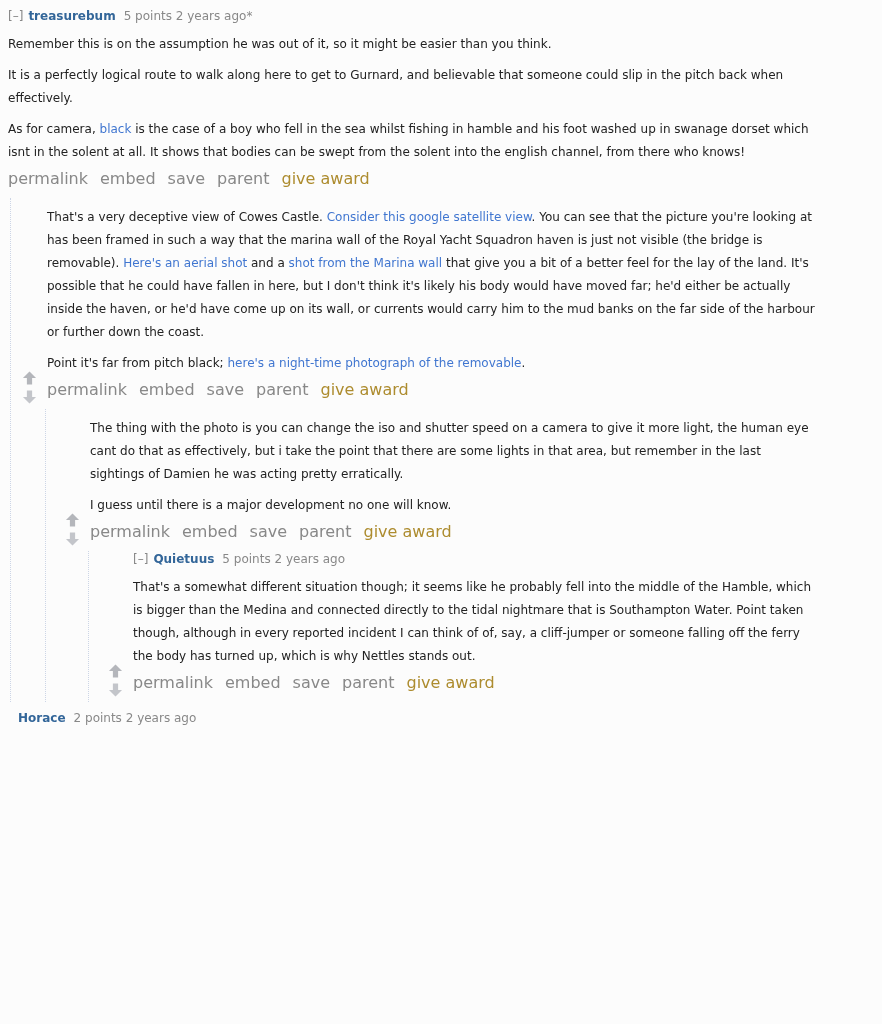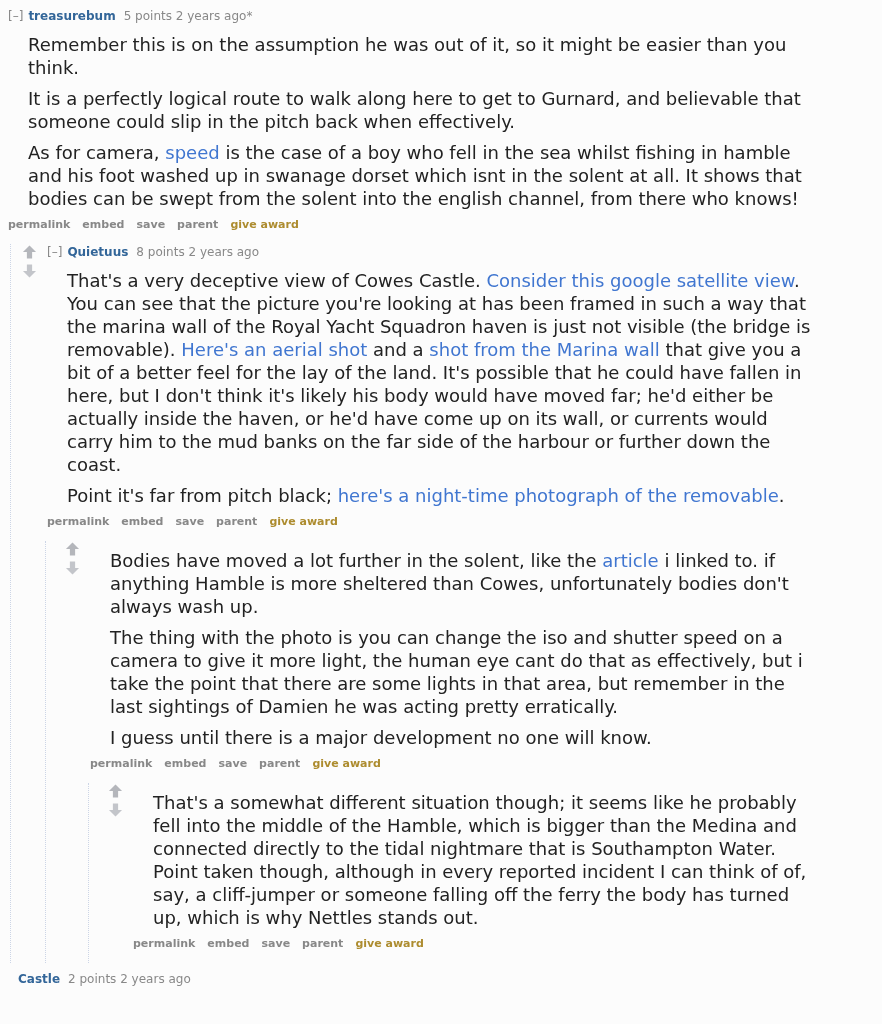--- a/index.html
+++ b/index.html
@@ -5,37 +5,37 @@
   html,body{margin:0;padding:0;}
   body{
     width:882px;height:1024px;overflow:hidden;
     background:#fcfcfc;
     font-family:"DejaVu Sans","Liberation Sans",sans-serif;
     -webkit-font-smoothing:antialiased;
   }
   .page{padding:8px 64px 0 8px;}
 
   
-  .comment-row{display:flex;align-items:flex-start;}
+  .comment-row{display:flex;align-items:flex-end;}
   .midcol{width:28px;flex:none;padding-top:1px;}
   .arrow{width:15px;height:14px;margin:0 0 5px 3px;cursor:pointer;}
   .arrow svg{display:block;}
   .entry{flex:1;min-width:0;}
 
   .tagline{font-size:12px;line-height:17px;color:#888;white-space:nowrap;}
   .collapse{color:#888;margin-right:5px;text-decoration:none;cursor:pointer;}
   .author{color:#336699;font-weight:bold;margin-right:8px;text-decoration:none;cursor:pointer;}
   .meta{color:#888;}
 
-  .body{font-size:18px;line-height:23px;color:#222;margin-left:20px;}
+  .body{font-size:12px;line-height:23px;color:#222;}
   .body p{margin:8px 0;}
   .body a.plink{color:#4076d0;text-decoration:none;cursor:pointer;overflow-wrap:break-word;word-break:break-word;}
   .body a.plink.url{word-break:break-all;}
 
-  .actions{margin:8px 0 12px;font-size:11px;font-weight:bold;line-height:14px;}
+  .actions{margin:8px 0 12px;font-size:16px;font-weight:normal;line-height:14px;}
   .actions a.action{color:#888;margin-right:12px;text-decoration:none;cursor:pointer;}
   .actions a.action.award{color:#ad8c2f;margin-right:0;}
 
   .child{margin-left:26px;padding-left:16px;border-left:1px dotted #ccd5e6;}
   .comment.root > .child{margin-left:2px;padding-left:8px;}
 
   .partial{margin:8px 0 0 10px;}
 </style>
 </head>
 <body>
@@ -44,21 +44,21 @@
 
   <div class="comment root">
     <div class="comment-row">
       <div class="entry">
         <div class="tagline">
           <a class="collapse">[–]</a><a class="author">treasurebum</a><span class="meta">5 points 2 years ago*</span>
         </div>
         <div class="body">
             <p><span>Remember this is on the assumption he was out of it, so it might be easier than you think.</span></p>
             <p><span>It is a perfectly logical route to walk along here to get to Gurnard, and believable that someone could slip in the pitch back when effectively.</span></p>
-            <p><span>As for camera, </span><a class="plink">speed</a><span> is the case of a boy who fell in the sea whilst fishing in hamble and his foot washed up in swanage dorset which isnt in the solent at all. It shows that bodies can be swept from the solent into the english channel, from there who knows!</span></p>
+            <p><span>As for camera, </span><a class="plink">black</a><span> is the case of a boy who fell in the sea whilst fishing in hamble and his foot washed up in swanage dorset which isnt in the solent at all. It shows that bodies can be swept from the solent into the english channel, from there who knows!</span></p>
           </div>
         <div class="actions"><a class="action">permalink</a><a class="action">embed</a><a class="action">save</a><a class="action">parent</a><a class="action award">give award</a></div>
       </div>
     </div>
     <div class="child">
 
       <div class="comment">
         <div class="comment-row">
           <div class="midcol">
             <div class="arrow">
@@ -66,23 +66,20 @@
                   <path d="M7.5 0.5 L14.5 7.5 H10.3 V14.5 H4.7 V7.5 H0.5 Z" fill="#b4b6bb"></path>
                 </svg>
               </div>
             <div class="arrow">
                 <svg width="15" height="14" viewBox="0 0 15 15" style="transform:rotate(180deg)">
                   <path d="M7.5 0.5 L14.5 7.5 H10.3 V14.5 H4.7 V7.5 H0.5 Z" fill="#c3c5ca"></path>
                 </svg>
               </div>
           </div>
           <div class="entry">
-            <div class="tagline">
-              <a class="collapse">[–]</a><a class="author">Quietuus</a><span class="meta">8 points 2 years ago</span>
-            </div>
             <div class="body">
                 <p><span>That's a very deceptive view of Cowes Castle. </span><a class="plink">Consider this google satellite view</a><span>. You can see that the picture you're looking at has been framed in such a way that the marina wall of the Royal Yacht Squadron haven is just not visible (the bridge is removable). </span><a class="plink">Here's an aerial shot</a><span> and a </span><a class="plink">shot from the Marina wall</a><span> that give you a bit of a better feel for the lay of the land. It's possible that he could have fallen in here, but I don't think it's likely his body would have moved far; he'd either be actually inside the haven, or he'd have come up on its wall, or currents would carry him to the mud banks on the far side of the harbour or further down the coast.</span></p>
                 <p><span>Point it's far from pitch black; </span><a class="plink">here's a night-time photograph of the removable</a><span>.</span></p>
               </div>
             <div class="actions"><a class="action">permalink</a><a class="action">embed</a><a class="action">save</a><a class="action">parent</a><a class="action award">give award</a></div>
           </div>
         </div>
         <div class="child">
 
           <div class="comment">
@@ -94,21 +91,20 @@
                     </svg>
                   </div>
                 <div class="arrow">
                     <svg width="15" height="14" viewBox="0 0 15 15" style="transform:rotate(180deg)">
                       <path d="M7.5 0.5 L14.5 7.5 H10.3 V14.5 H4.7 V7.5 H0.5 Z" fill="#c3c5ca"></path>
                     </svg>
                   </div>
               </div>
               <div class="entry">
                 <div class="body">
-                    <p><span>Bodies have moved a lot further in the solent, like the </span><a class="plink">article</a><span> i linked to. if anything Hamble is more sheltered than Cowes, unfortunately bodies don't always wash up.</span></p>
                     <p><span>The thing with the photo is you can change the iso and shutter speed on a camera to give it more light, the human eye cant do that as effectively, but i take the point that there are some lights in that area, but remember in the last sightings of Damien he was acting pretty erratically.</span></p>
                     <p><span>I guess until there is a major development no one will know.</span></p>
                   </div>
                 <div class="actions"><a class="action">permalink</a><a class="action">embed</a><a class="action">save</a><a class="action">parent</a><a class="action award">give award</a></div>
               </div>
             </div>
             <div class="child">
 
               <div class="comment">
                 <div class="comment-row">
@@ -118,36 +114,39 @@
                           <path d="M7.5 0.5 L14.5 7.5 H10.3 V14.5 H4.7 V7.5 H0.5 Z" fill="#b4b6bb"></path>
                         </svg>
                       </div>
                     <div class="arrow">
                         <svg width="15" height="14" viewBox="0 0 15 15" style="transform:rotate(180deg)">
                           <path d="M7.5 0.5 L14.5 7.5 H10.3 V14.5 H4.7 V7.5 H0.5 Z" fill="#c3c5ca"></path>
                         </svg>
                       </div>
                   </div>
                   <div class="entry">
+                    <div class="tagline">
+                      <a class="collapse">[–]</a><a class="author">Quietuus</a><span class="meta">5 points 2 years ago</span>
+                    </div>
                     <div class="body">
                         <p><span>That's a somewhat different situation though; it seems like he probably fell into the middle of the Hamble, which is bigger than the Medina and connected directly to the tidal nightmare that is Southampton Water. Point taken though, although in every reported incident I can think of of, say, a cliff-jumper or someone falling off the ferry the body has turned up, which is why Nettles stands out.</span></p>
                       </div>
                     <div class="actions"><a class="action">permalink</a><a class="action">embed</a><a class="action">save</a><a class="action">parent</a><a class="action award">give award</a></div>
                   </div>
                 </div>
               </div>
 
             </div>
           </div>
 
         </div>
       </div>
 
     </div>
   </div>
 
   <div class="comment partial">
     <div class="tagline">
-      <a class="author">Castle</a><span class="meta">2 points 2 years ago</span>
+      <a class="author">Horace</a><span class="meta">2 points 2 years ago</span>
     </div>
   </div>
 
 </div>
 
 </body></html>

